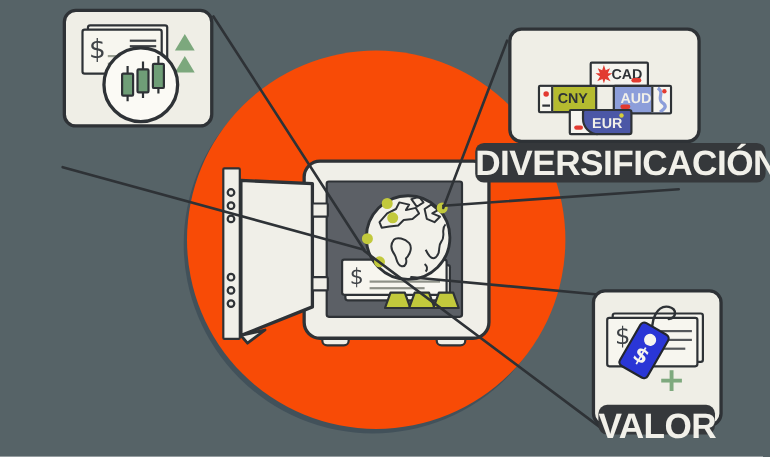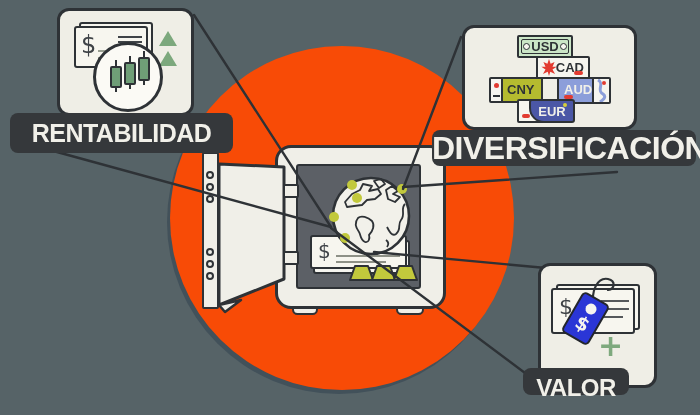--- a/index.html
+++ b/index.html
@@ -142,37 +142,30 @@
       <g stroke="#2e3236" stroke-width="2">
         <line x1="20" y1="15" x2="20" y2="47"></line>
         <line x1="34" y1="11" x2="34" y2="44"></line>
         <line x1="48" y1="6" x2="48" y2="40"></line>
         <rect x="15" y="22" width="10" height="20" fill="#6f9e77" rx="1"></rect>
         <rect x="29" y="18" width="10" height="21" fill="#6f9e77" rx="1"></rect>
         <rect x="43" y="13" width="10" height="22" fill="#6f9e77" rx="1"></rect>
       </g>
     </svg>
   </div>
-  <div class="abs callout" style="left:10px;top:113px;width:223px;height:40px;font-size:25px;line-height:40px;">RENTABILIDAD</div>
 
   <div class="abs card" style="left:462px;top:25px;width:175px;height:105px;"></div>
 
   <div class="abs bill" style="left:536px;top:56px;width:54px;height:23px;background:#f6f5ef;">
     <span class="abs" style="left:3px;top:1px;width:16px;height:17px;background:#e23b31;
       clip-path:polygon(50% 0%,60% 28%,85% 18%,72% 45%,98% 45%,72% 62%,88% 88%,58% 75%,50% 100%,42% 75%,12% 88%,28% 62%,2% 45%,28% 45%,15% 18%,40% 28%);"></span>
     <span class="code" style="right:4px;top:2px;color:#2e3236;">CAD</span>
     <span class="pill" style="right:5px;bottom:2px;"></span>
   </div>
 
-  <div class="abs bill" style="left:517px;top:35px;width:56px;height:23px;background:#cbe6c7;">
-    <span class="abs" style="left:2px;top:2px;right:2px;bottom:2px;border:1.5px solid #2e3236;border-radius:2px;"></span>
-    <span class="dot" style="left:4px;top:6px;width:7px;height:7px;background:#f6f5ef;border:1.5px solid #2e3236;"></span>
-    <span class="dot" style="right:4px;top:6px;width:7px;height:7px;background:#f6f5ef;border:1.5px solid #2e3236;"></span>
-    <span class="code" style="left:0;right:0;top:2px;text-align:center;color:#2e3236;">USD</span>
-  </div>
 
   <div class="abs bill" style="left:557px;top:77px;width:54px;height:27px;background:#8c9eda;">
     <span class="strip" style="right:0;top:0;bottom:0;width:17px;border-left:2px solid #2e3236;">
       <svg width="16" height="23" viewBox="0 0 16 23" style="position:absolute;left:0;top:0;">
         <path d="M4,1 C11,5 2,11 9,15 C13,18 9,21 6,23" fill="none" stroke="#8c9eda" stroke-width="3"></path>
       </svg>
     </span>
     <span class="dot" style="right:3px;top:2px;width:4px;height:4px;background:#e23b31;"></span>
     <span class="code" style="left:5px;top:3px;color:#f1f0e9;">AUD</span>
     <span class="pill" style="left:5px;bottom:3px;"></span>
@@ -204,15 +197,15 @@
     <span class="ln" style="left:48px;top:26px;width:22px;background:#55585b;"></span>
   </div>
   <svg class="layer z5" style="left:588px;top:272px;z-index:5;" width="34" height="38" viewBox="0 0 34 38">
     <path d="M6,36 C2,18 10,5 20,7 C28,9 27,17 20,18" fill="none" stroke="#2e3236" stroke-width="2.2" stroke-linecap="round"></path>
   </svg>
   <div class="abs tag">
     <div class="hole"></div>
     <div class="tsym">$</div>
   </div>
   <div class="abs plus">+</div>
-  <div class="abs callout" style="left:523px;top:368px;width:106px;height:27px;font-size:24px;line-height:39px;">VALOR</div>
+  <div class="abs callout" style="left:544px;top:368px;width:106px;height:27px;font-size:32px;line-height:39px;">VALOR</div>
 
 </div>
 
 </body></html>

